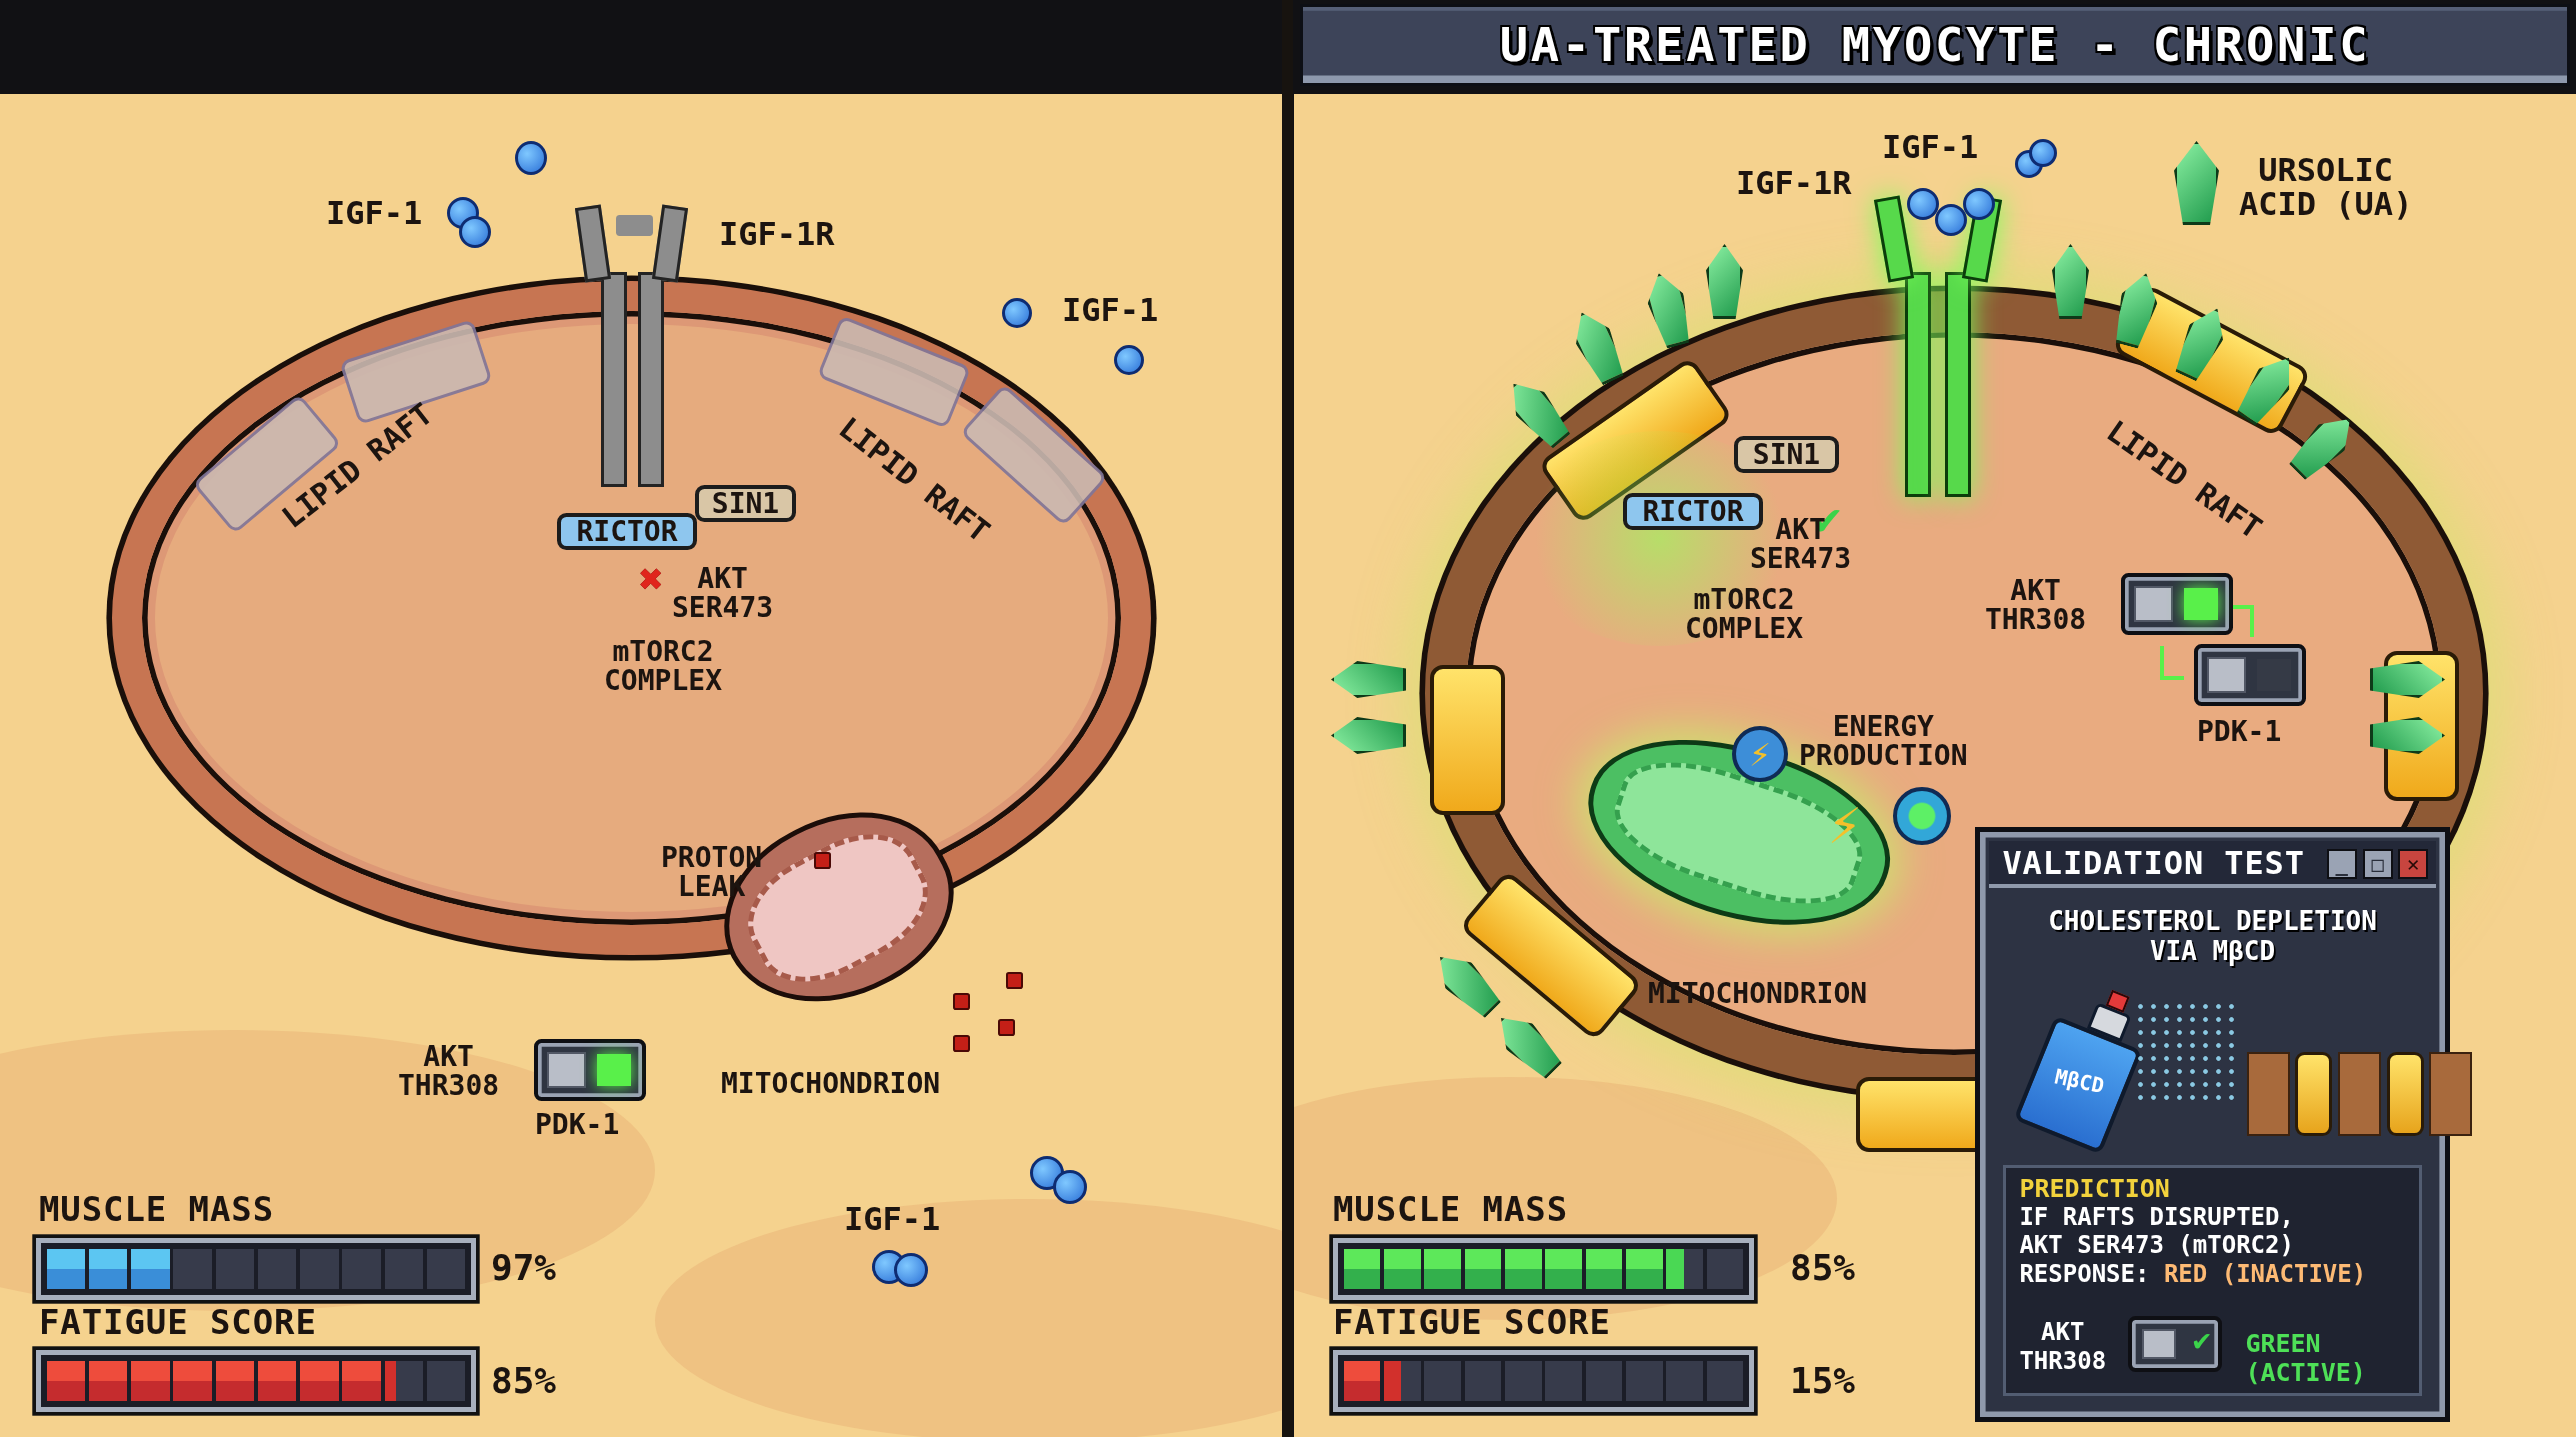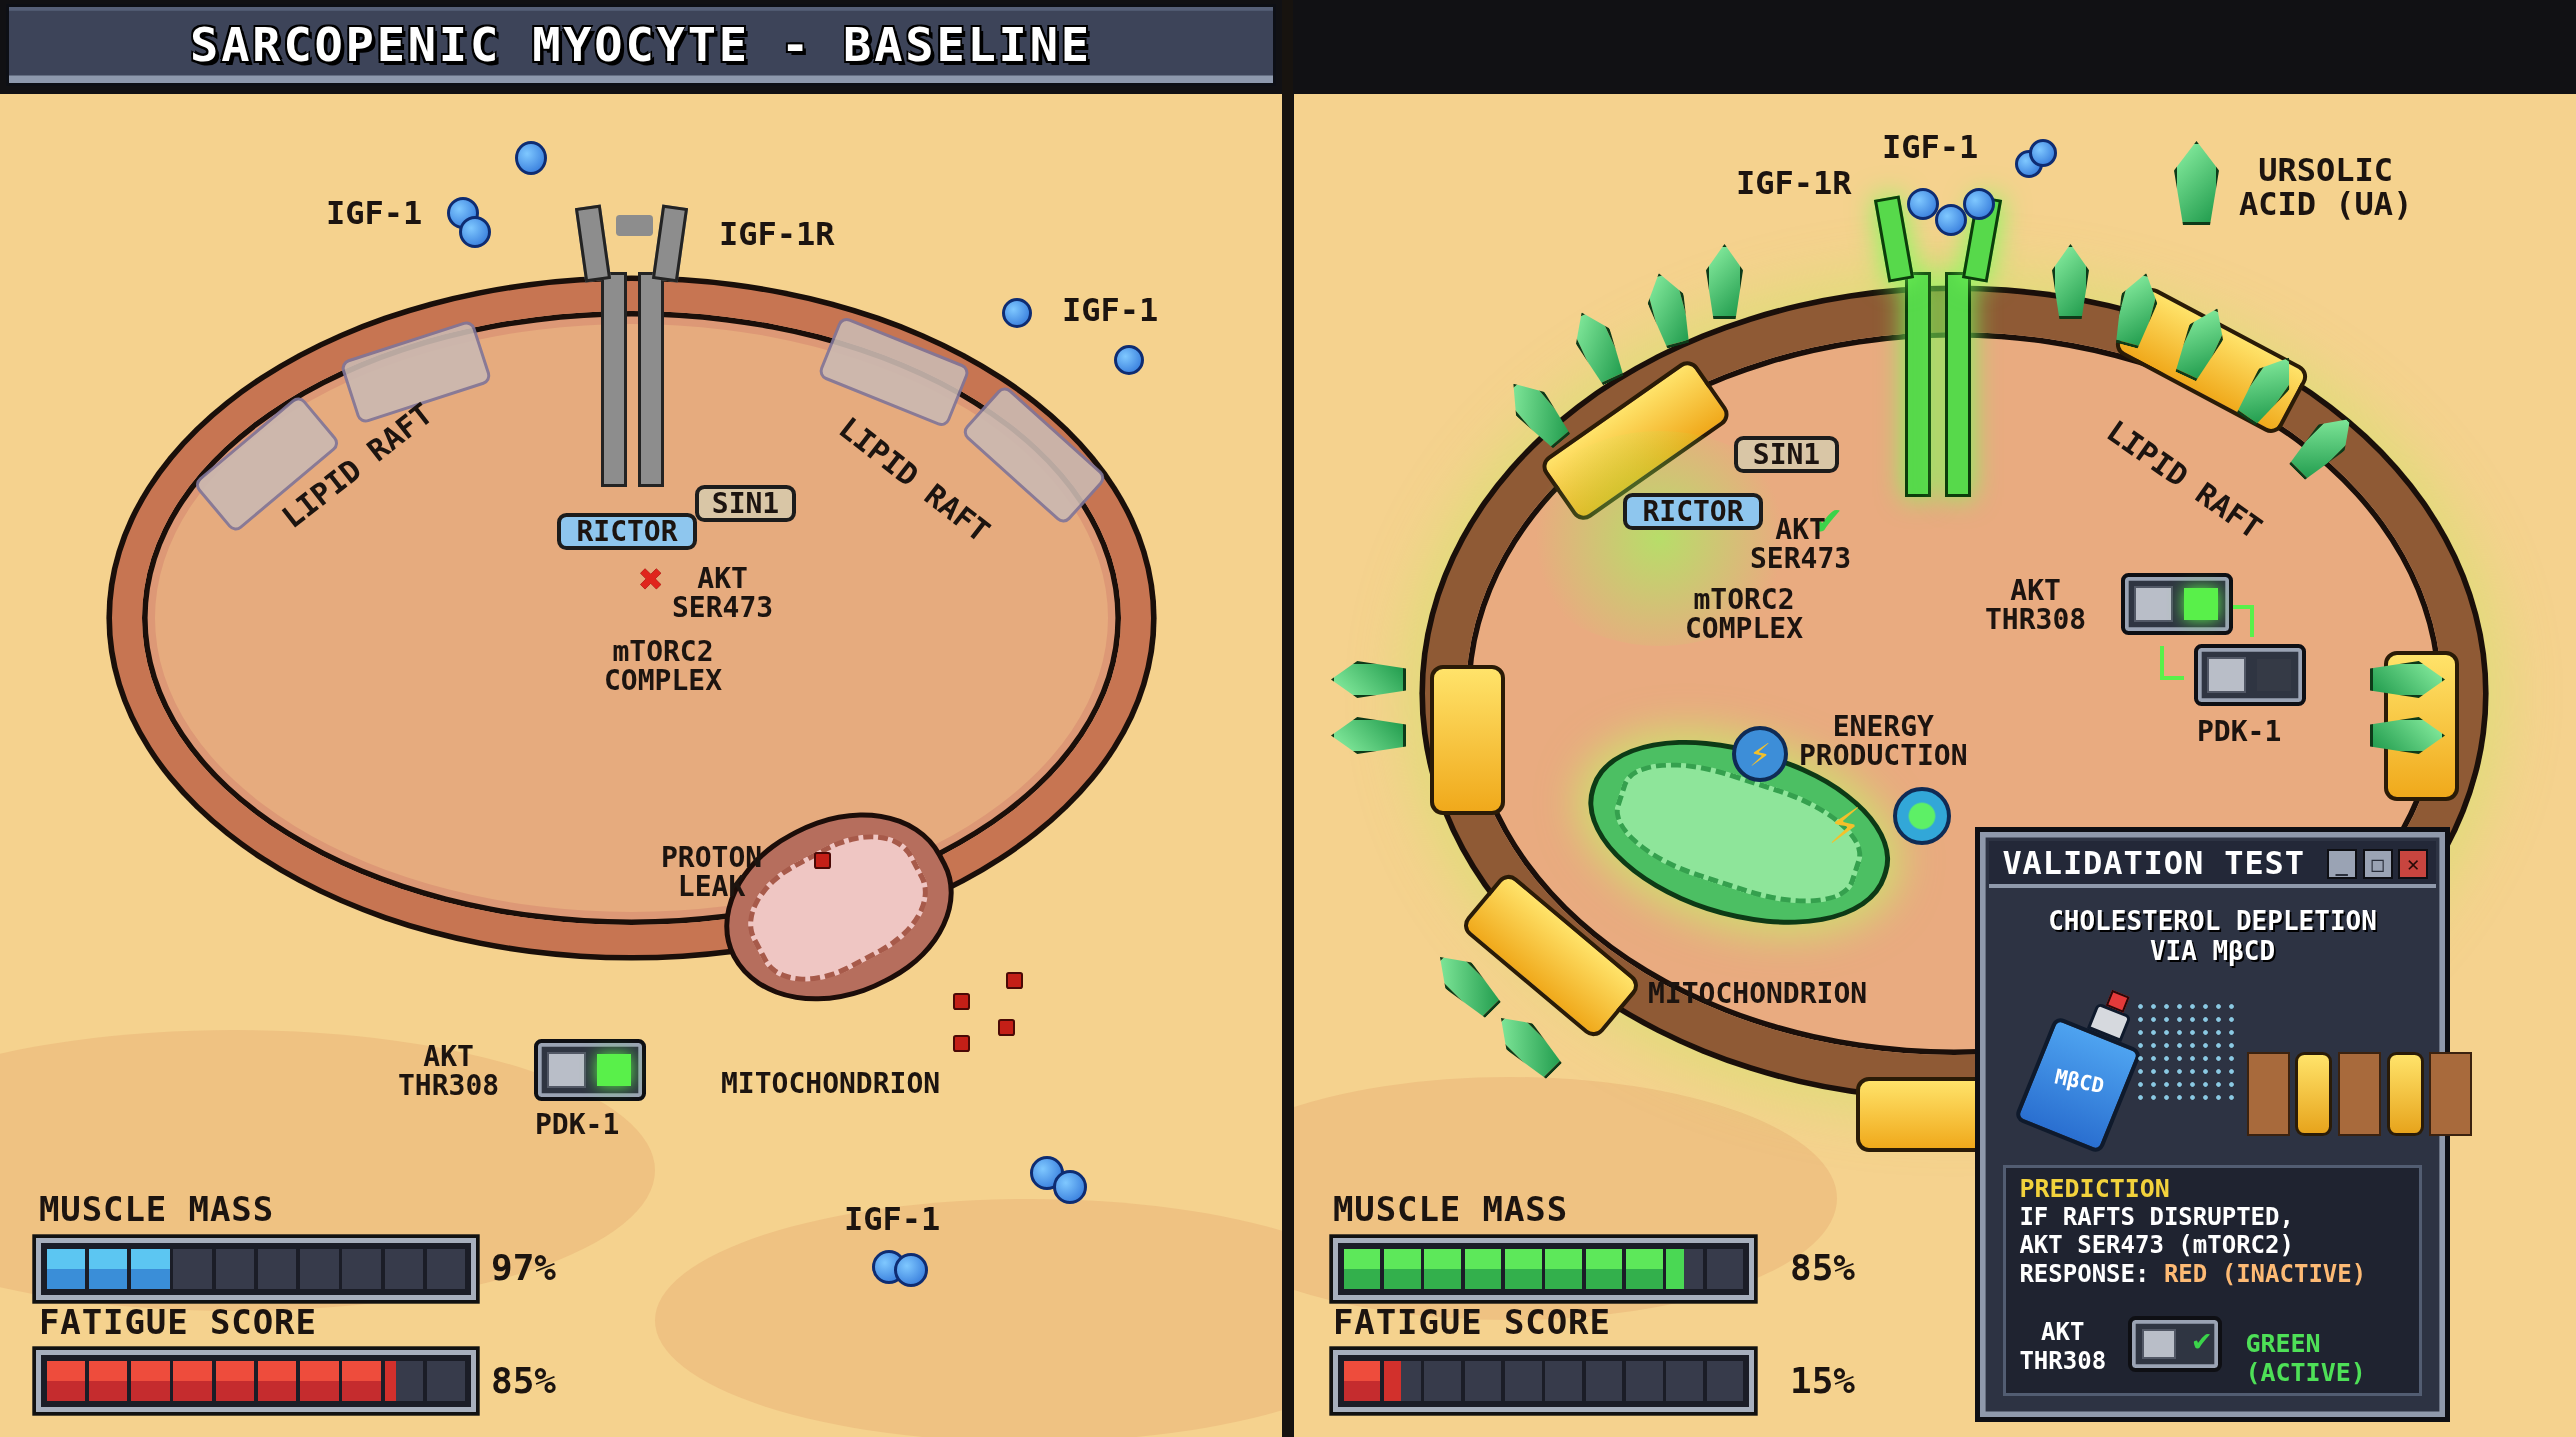--- a/index.html
+++ b/index.html
@@ -91,23 +91,20 @@
   .pred-title { font-family: "DejaVu Sans Mono", monospace; font-weight: bold; font-size: 25px; color: #f2d23c; }
   .pred-line { font-family: "DejaVu Sans Mono", monospace; font-weight: bold; font-size: 24px; color: #fff; line-height: 1.2; }
   .pred-red { color: #fdba74; }
   .pred-green { font-family: "DejaVu Sans Mono", monospace; font-weight: bold; font-size: 25px; color: #4ee057; position: absolute; }
   .check { color: #3bd34a; font-weight: bold; }
 </style>
 </head>
 <body>
 
 <div id="left-panel" class="panel">
-  <div class="title-bar">
-    <span class="title-text">SARCOPENIC MYOCYTE - BASELINE</span>
-  </div>
   <div class="scene">
     <div class="dune" style="left:-187px;top:936px;width:842px;height:281px;"></div>
     <div class="dune" style="left:655px;top:1105px;width:749px;height:243px;"></div>
 
     <div class="blob" style="left:515px;top:47px;width:32px;height:34px;"></div>
     <div class="blob" style="left:447px;top:103px;width:32px;height:32px;"></div>
     <div class="blob" style="left:459px;top:122px;width:32px;height:32px;"></div>
     <div class="label" style="left: 326px; top: 103px; font-size: 32px; white-space: pre-line;">IGF-1</div>
     <div class="blob" style="left:1002px;top:204px;width:30px;height:30px;"></div>
     <div class="blob" style="left:1114px;top:251px;width:30px;height:30px;"></div>
@@ -192,20 +189,23 @@
         <div class="seg" style="background:linear-gradient(90deg,#d2302c 30%,#373b4b 30%);"></div>
         <div class="seg"></div>
     </div>
     <div class="stat-pct" style="left:491px;top:1266px;">85%</div>
   </div>
 </div>
 
 <div class="divider"></div>
 
 <div id="right-panel" class="panel">
+  <div class="title-bar">
+    <span class="title-text">UA-TREATED MYOCYTE - CHRONIC</span>
+  </div>
   <div class="scene">
     <div class="dune" style="left:-112px;top:983px;width:655px;height:243px;"></div>
 
     <div class="cell-right"></div>
 
     <div class="raft-gold" style="left:248px;top:309px;width:187px;height:75px;transform:rotate(-35deg);"></div>
     <div class="raft-gold" style="left:824px;top:229px;width:187px;height:75px;transform:rotate(28deg);"></div>
     <div class="raft-gold" style="left:136px;top:571px;width:75px;height:150px;"></div>
     <div class="raft-gold" style="left:1090px;top:557px;width:75px;height:150px;"></div>
     <div class="raft-gold" style="left:168px;top:824px;width:178px;height:75px;transform:rotate(40deg);"></div>

